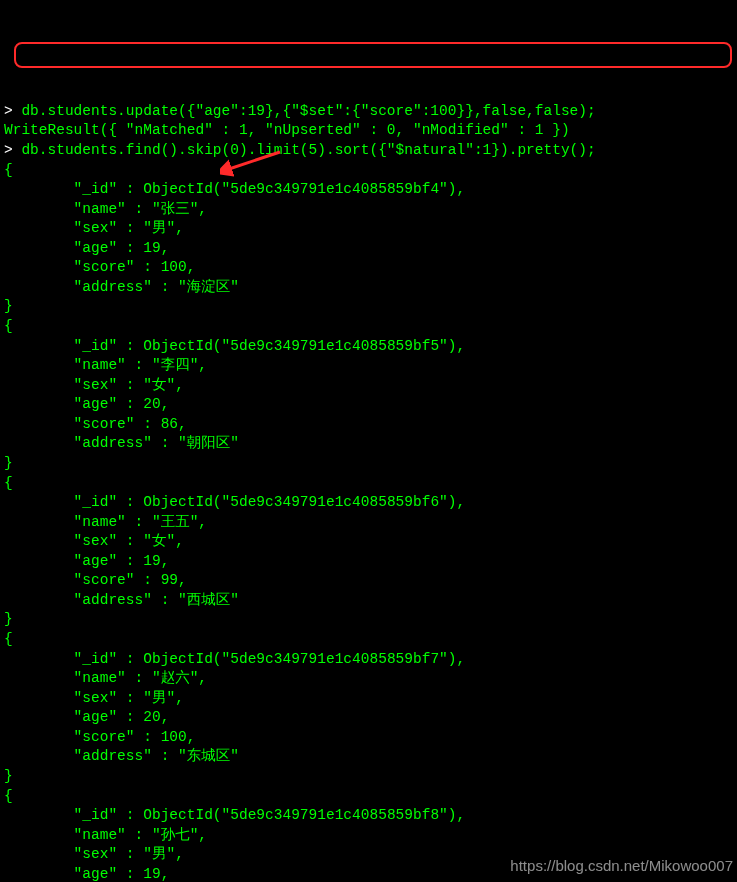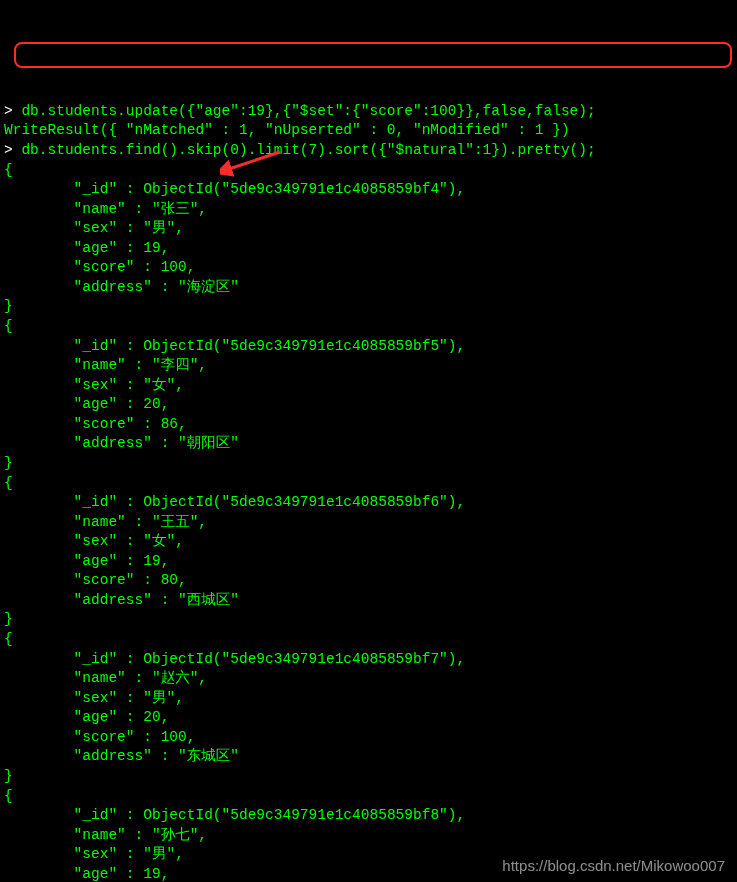--- a/index.html
+++ b/index.html
@@ -30,37 +30,37 @@
     pointer-events: none;
   }
   .arrow {
     position: absolute;
     left: 220px;
     top: 148px;
     pointer-events: none;
   }
   .watermark {
     position: absolute;
-    right: 12px;
+    right: 4px;
     bottom: 6px;
     color: rgba(255,255,255,0.55);
     font-family: Arial, sans-serif;
     font-size: 15px;
     white-space: nowrap;
   }
 </style>
 </head>
 <body>
 
 
 
 <div>
 <span class="prompt">&gt;</span> <span>db.students.update({"age":19},{"$set":{"score":100}},false,false);</span>
 <span class="out">WriteResult({ "nMatched" : 1, "nUpserted" : 0, "nModified" : 1 })</span>
-<span class="prompt">&gt;</span> <span>db.students.find().skip(0).limit(7).sort({"$natural":1}).pretty();</span>
+<span class="prompt">&gt;</span> <span>db.students.find().skip(0).limit(5).sort({"$natural":1}).pretty();</span>
 <span>{
         "_id" : ObjectId("<span>5de9c349791e1c4085859bf4</span>"),
         "name" : "<span>张三</span>",
         "sex" : "<span>男</span>",
         "age" : <span>19</span>,
         "score" : <span>100</span>,
         "address" : "<span>海淀区</span>"
 }</span>
 <span>{
         "_id" : ObjectId("<span>5de9c349791e1c4085859bf5</span>"),
@@ -68,21 +68,21 @@
         "sex" : "<span>女</span>",
         "age" : <span>20</span>,
         "score" : <span>86</span>,
         "address" : "<span>朝阳区</span>"
 }</span>
 <span>{
         "_id" : ObjectId("<span>5de9c349791e1c4085859bf6</span>"),
         "name" : "<span>王五</span>",
         "sex" : "<span>女</span>",
         "age" : <span>19</span>,
-        "score" : <span>80</span>,
+        "score" : <span>99</span>,
         "address" : "<span>西城区</span>"
 }</span>
 <span>{
         "_id" : ObjectId("<span>5de9c349791e1c4085859bf7</span>"),
         "name" : "<span>赵六</span>",
         "sex" : "<span>男</span>",
         "age" : <span>20</span>,
         "score" : <span>100</span>,
         "address" : "<span>东城区</span>"
 }</span>

